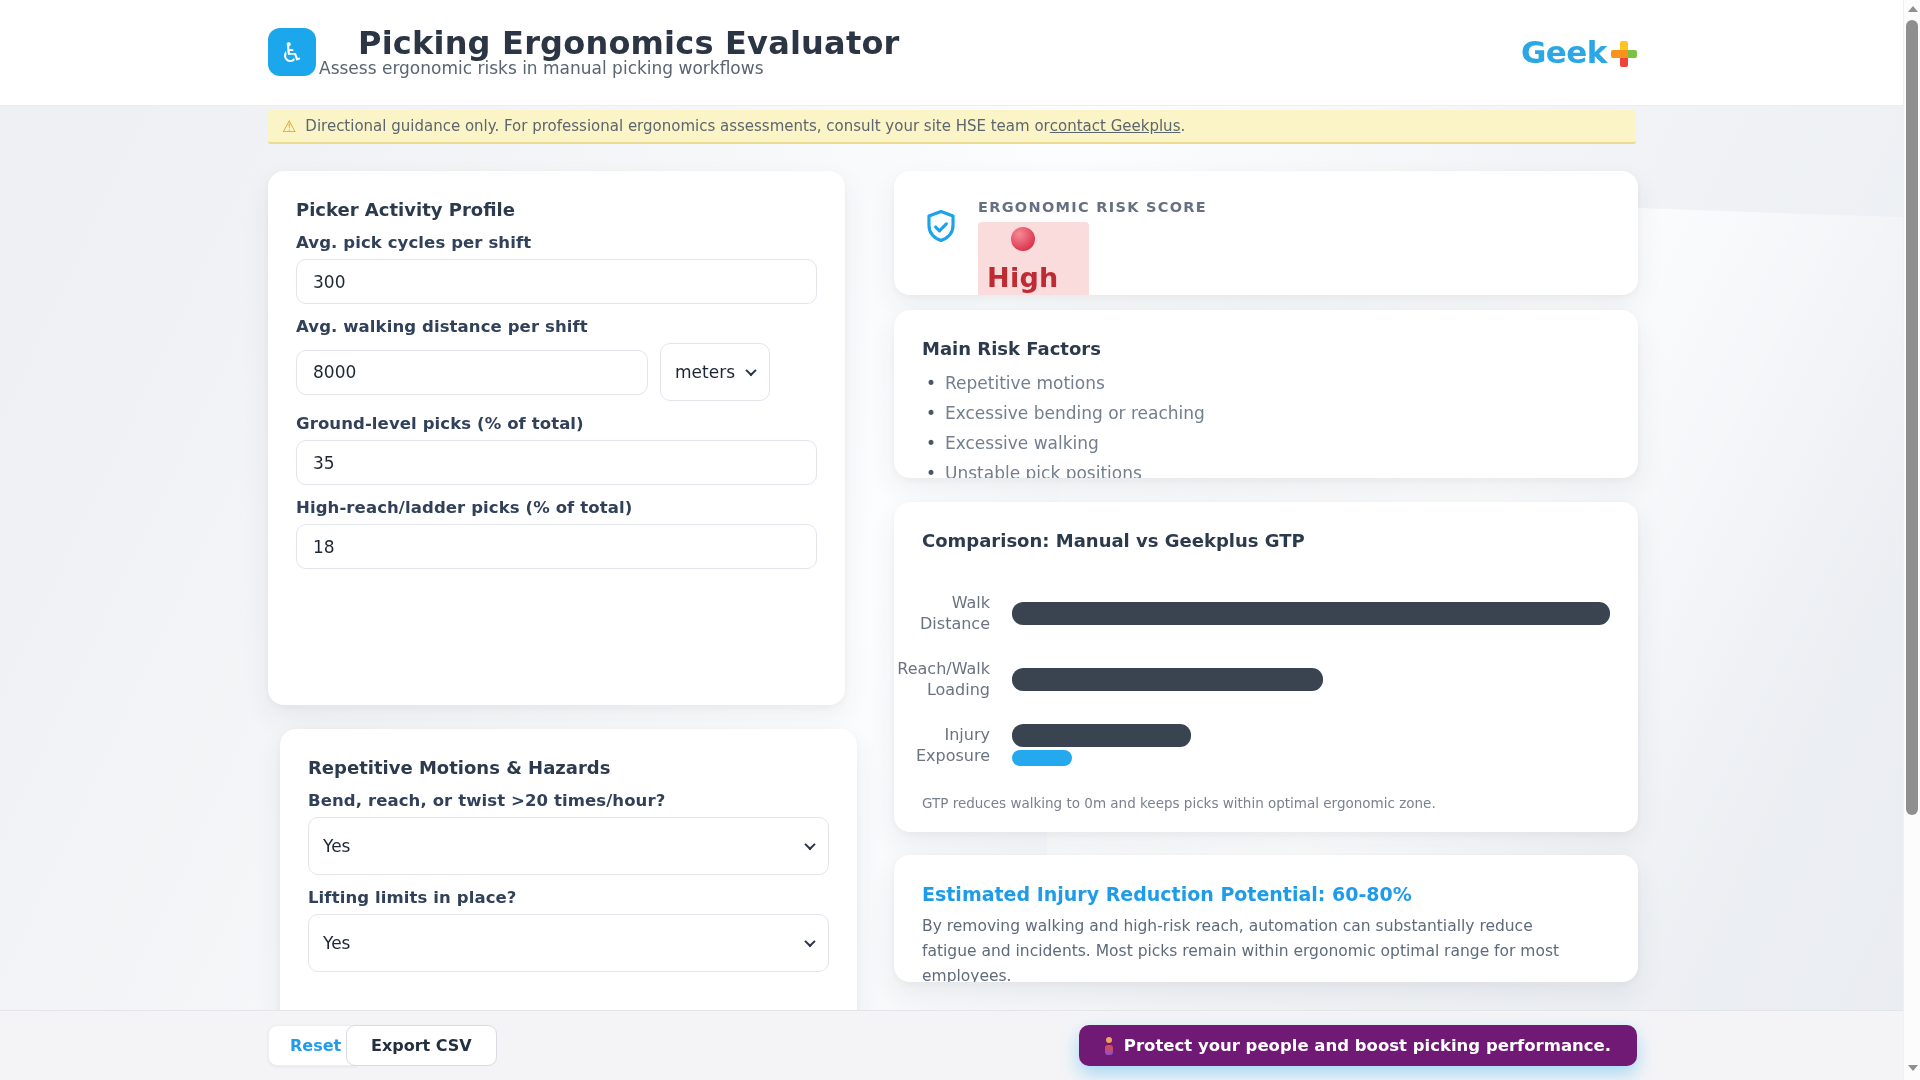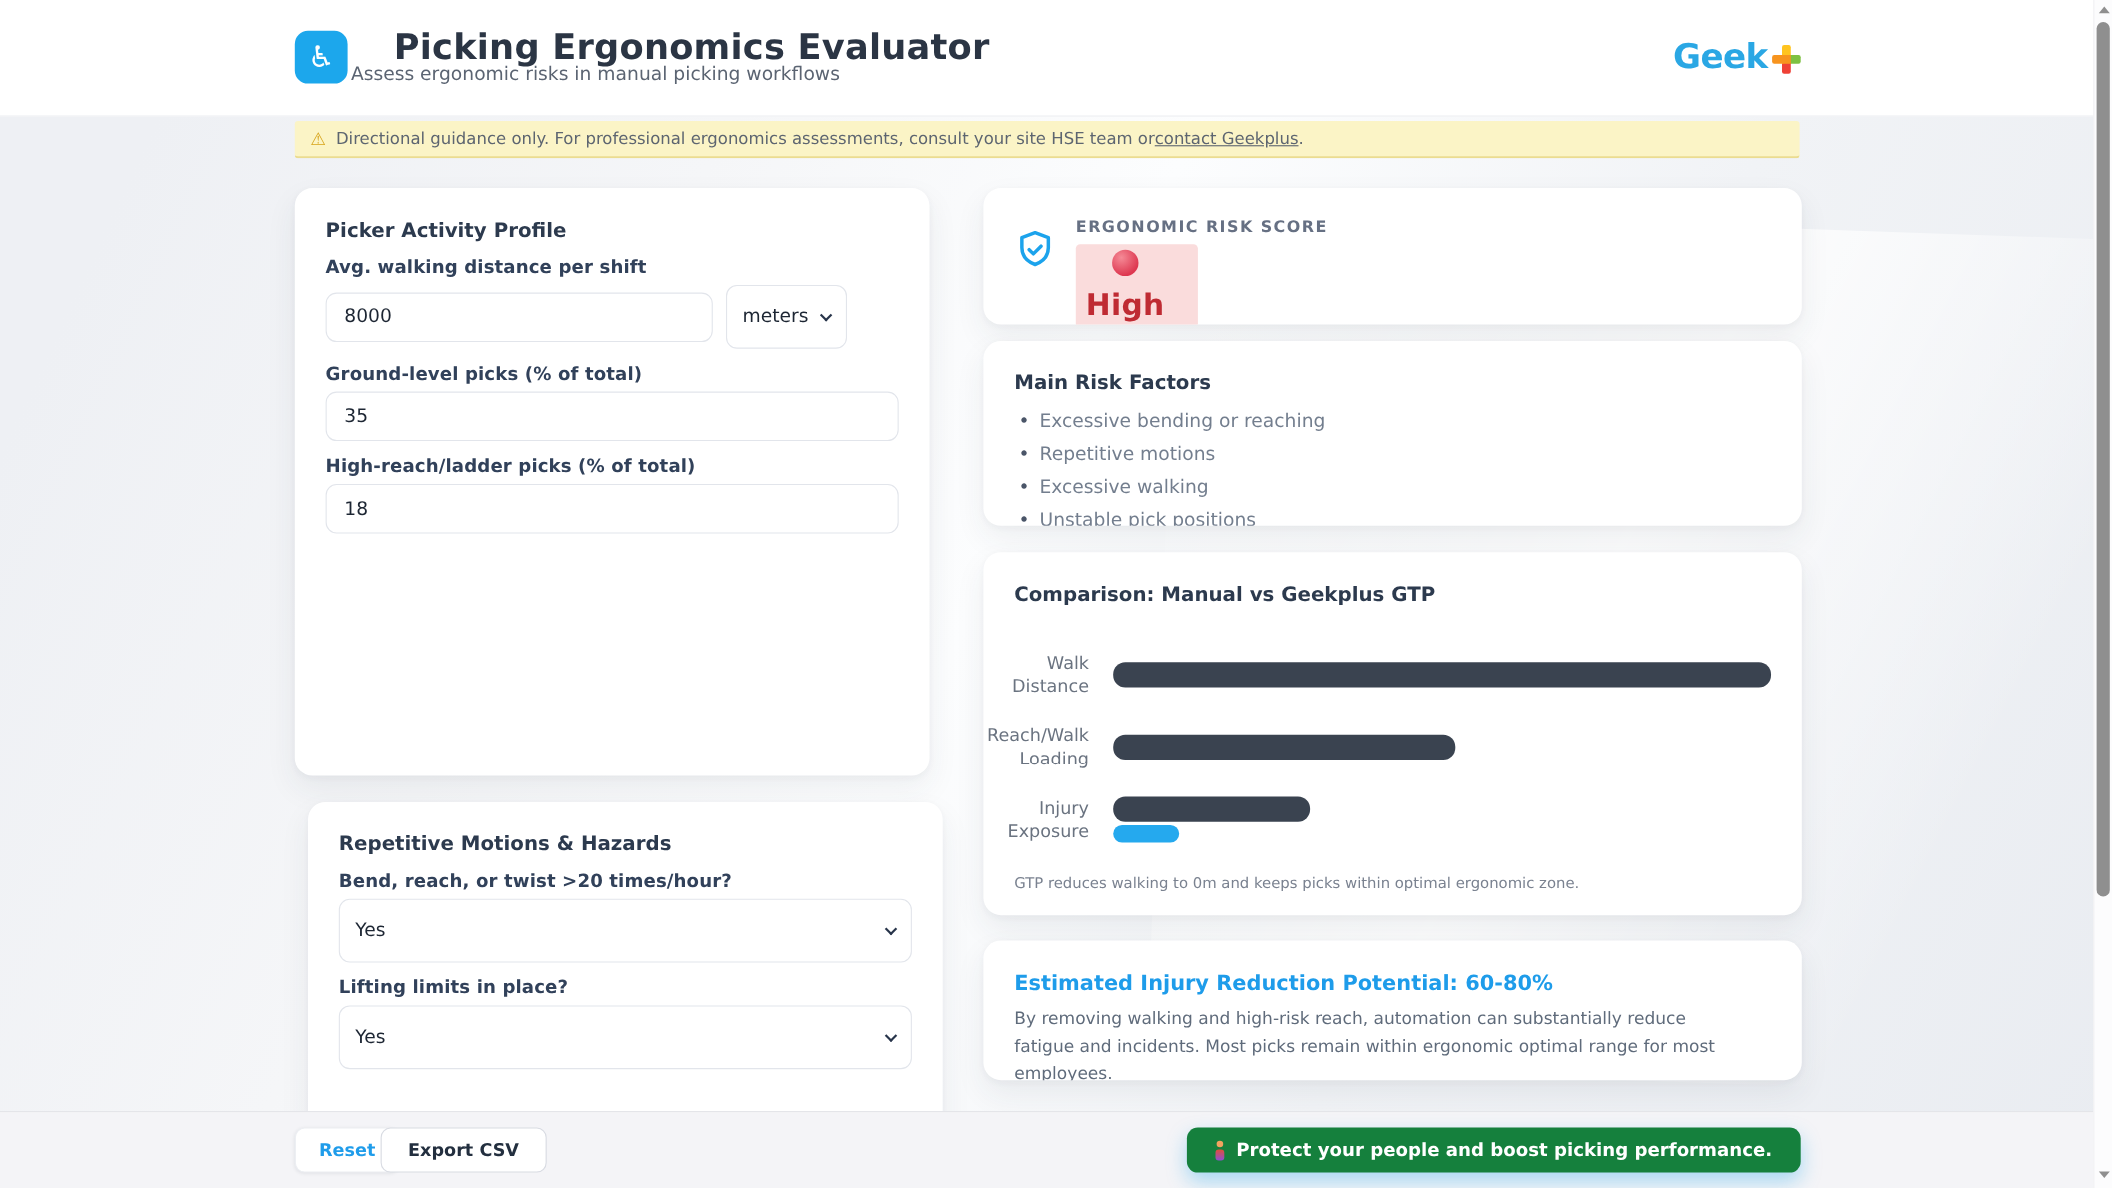--- a/index.html
+++ b/index.html
@@ -86,21 +86,21 @@
   
   .injury-title { font-size:19px; font-weight:bold; color:#1e9cea; }
   .injury-body { margin-top:9px; font-size:15.5px; line-height:25px; color:#5f6b7b; max-width:660px; }
 
   
   .footer { position:absolute; left:0; top:1010px; width:1920px; height:70px; background:#f4f4f7; border-top:1px solid #e4e5e9; z-index:6; }
   .btn { position:absolute; top:1025px; height:41px; border-radius:9px; display:flex; align-items:center; justify-content:center;
     font-family:inherit; font-size:16px; cursor:pointer; z-index:7; }
   .btn-reset { left:268px; padding:0 21px; background:#fff; color:#1f9cea; font-weight:bold; border:1px solid #eceef2; box-shadow:0 1px 3px rgba(40,50,70,.08); }
   .btn-export { left:346px; padding:0 24px; background:#fff; color:#232f3f; font-weight:bold; border:1px solid #d8dbe2; }
-  .btn-cta { right:283px; padding:0 26px; background:#15803d; color:#fff; font-weight:bold; font-size:16.5px; border:none; gap:11px;
+  .btn-cta { right:283px; padding:0 26px; background:#701a75; color:#fff; font-weight:bold; font-size:16.5px; border:none; gap:11px;
     box-shadow:0 8px 18px rgba(24,164,234,.35); border-radius:10px; }
   .person-icon { position:relative; width:8px; height:18px; flex:0 0 auto; }
   .person-icon::before { content:""; position:absolute; left:1px; top:0; width:6px; height:6px; border-radius:50%; background:#f2a360; }
   .person-icon::after { content:""; position:absolute; left:0; bottom:0; width:8px; height:10px; border-radius:3px; background:linear-gradient(#e04f3a,#8f4fd1); }
 
   
   .scrollbar { position:absolute; right:0; top:0; width:17px; height:1080px; background:#fcfcfd; border-left:1px solid #f0f0f2; z-index:10; }
   .sb-up, .sb-down { position:absolute; left:0; width:17px; height:17px; display:flex; align-items:center; justify-content:center; }
   .sb-up { top:0; } .sb-down { bottom:4px; }
   .sb-up::before { content:""; border-left:5px solid transparent; border-right:5px solid transparent; border-bottom:6px solid #8f8f8f; }
@@ -133,20 +133,24 @@
   <div class="banner">
     <span class="warn">⚠</span>
     <span>Directional guidance only. For professional ergonomics assessments, consult your site HSE team or </span>
     <a href="#">contact Geekplus</a>
     <span>.</span>
   </div>
 
   <div class="card" id="card-profile">
     <div class="card-title">Picker Activity Profile</div>
 
+    <div class="fld">
+      <label>Avg. pick cycles per shift</label>
+      <input type="text" value="300" style="">
+    </div>
 
     <div class="fld">
       <label>Avg. walking distance per shift</label>
       <div class="unit-row">
         <input type="text" value="8000" style="">
         <div class="select small">
           <span>meters</span>
           <span class="chev"></span>
         </div>
       </div>
@@ -197,22 +201,22 @@
           <span class="risk-dot"></span>
           <span class="risk-value">High</span>
         </div>
       </div>
     </div>
   </div>
 
   <div class="card" id="card-factors">
     <div class="card-title">Main Risk Factors</div>
     <ul class="factors-list">
+      <li>Repetitive motions</li>
       <li>Excessive bending or reaching</li>
-      <li>Repetitive motions</li>
       <li>Excessive walking</li>
       <li>Unstable pick positions</li>
     </ul>
   </div>
 
   <div class="card" id="card-chart">
     <div class="card-title">Comparison: Manual vs Geekplus GTP</div>
     <div class="chart">
         <div class="crow">
           <div class="clab">

